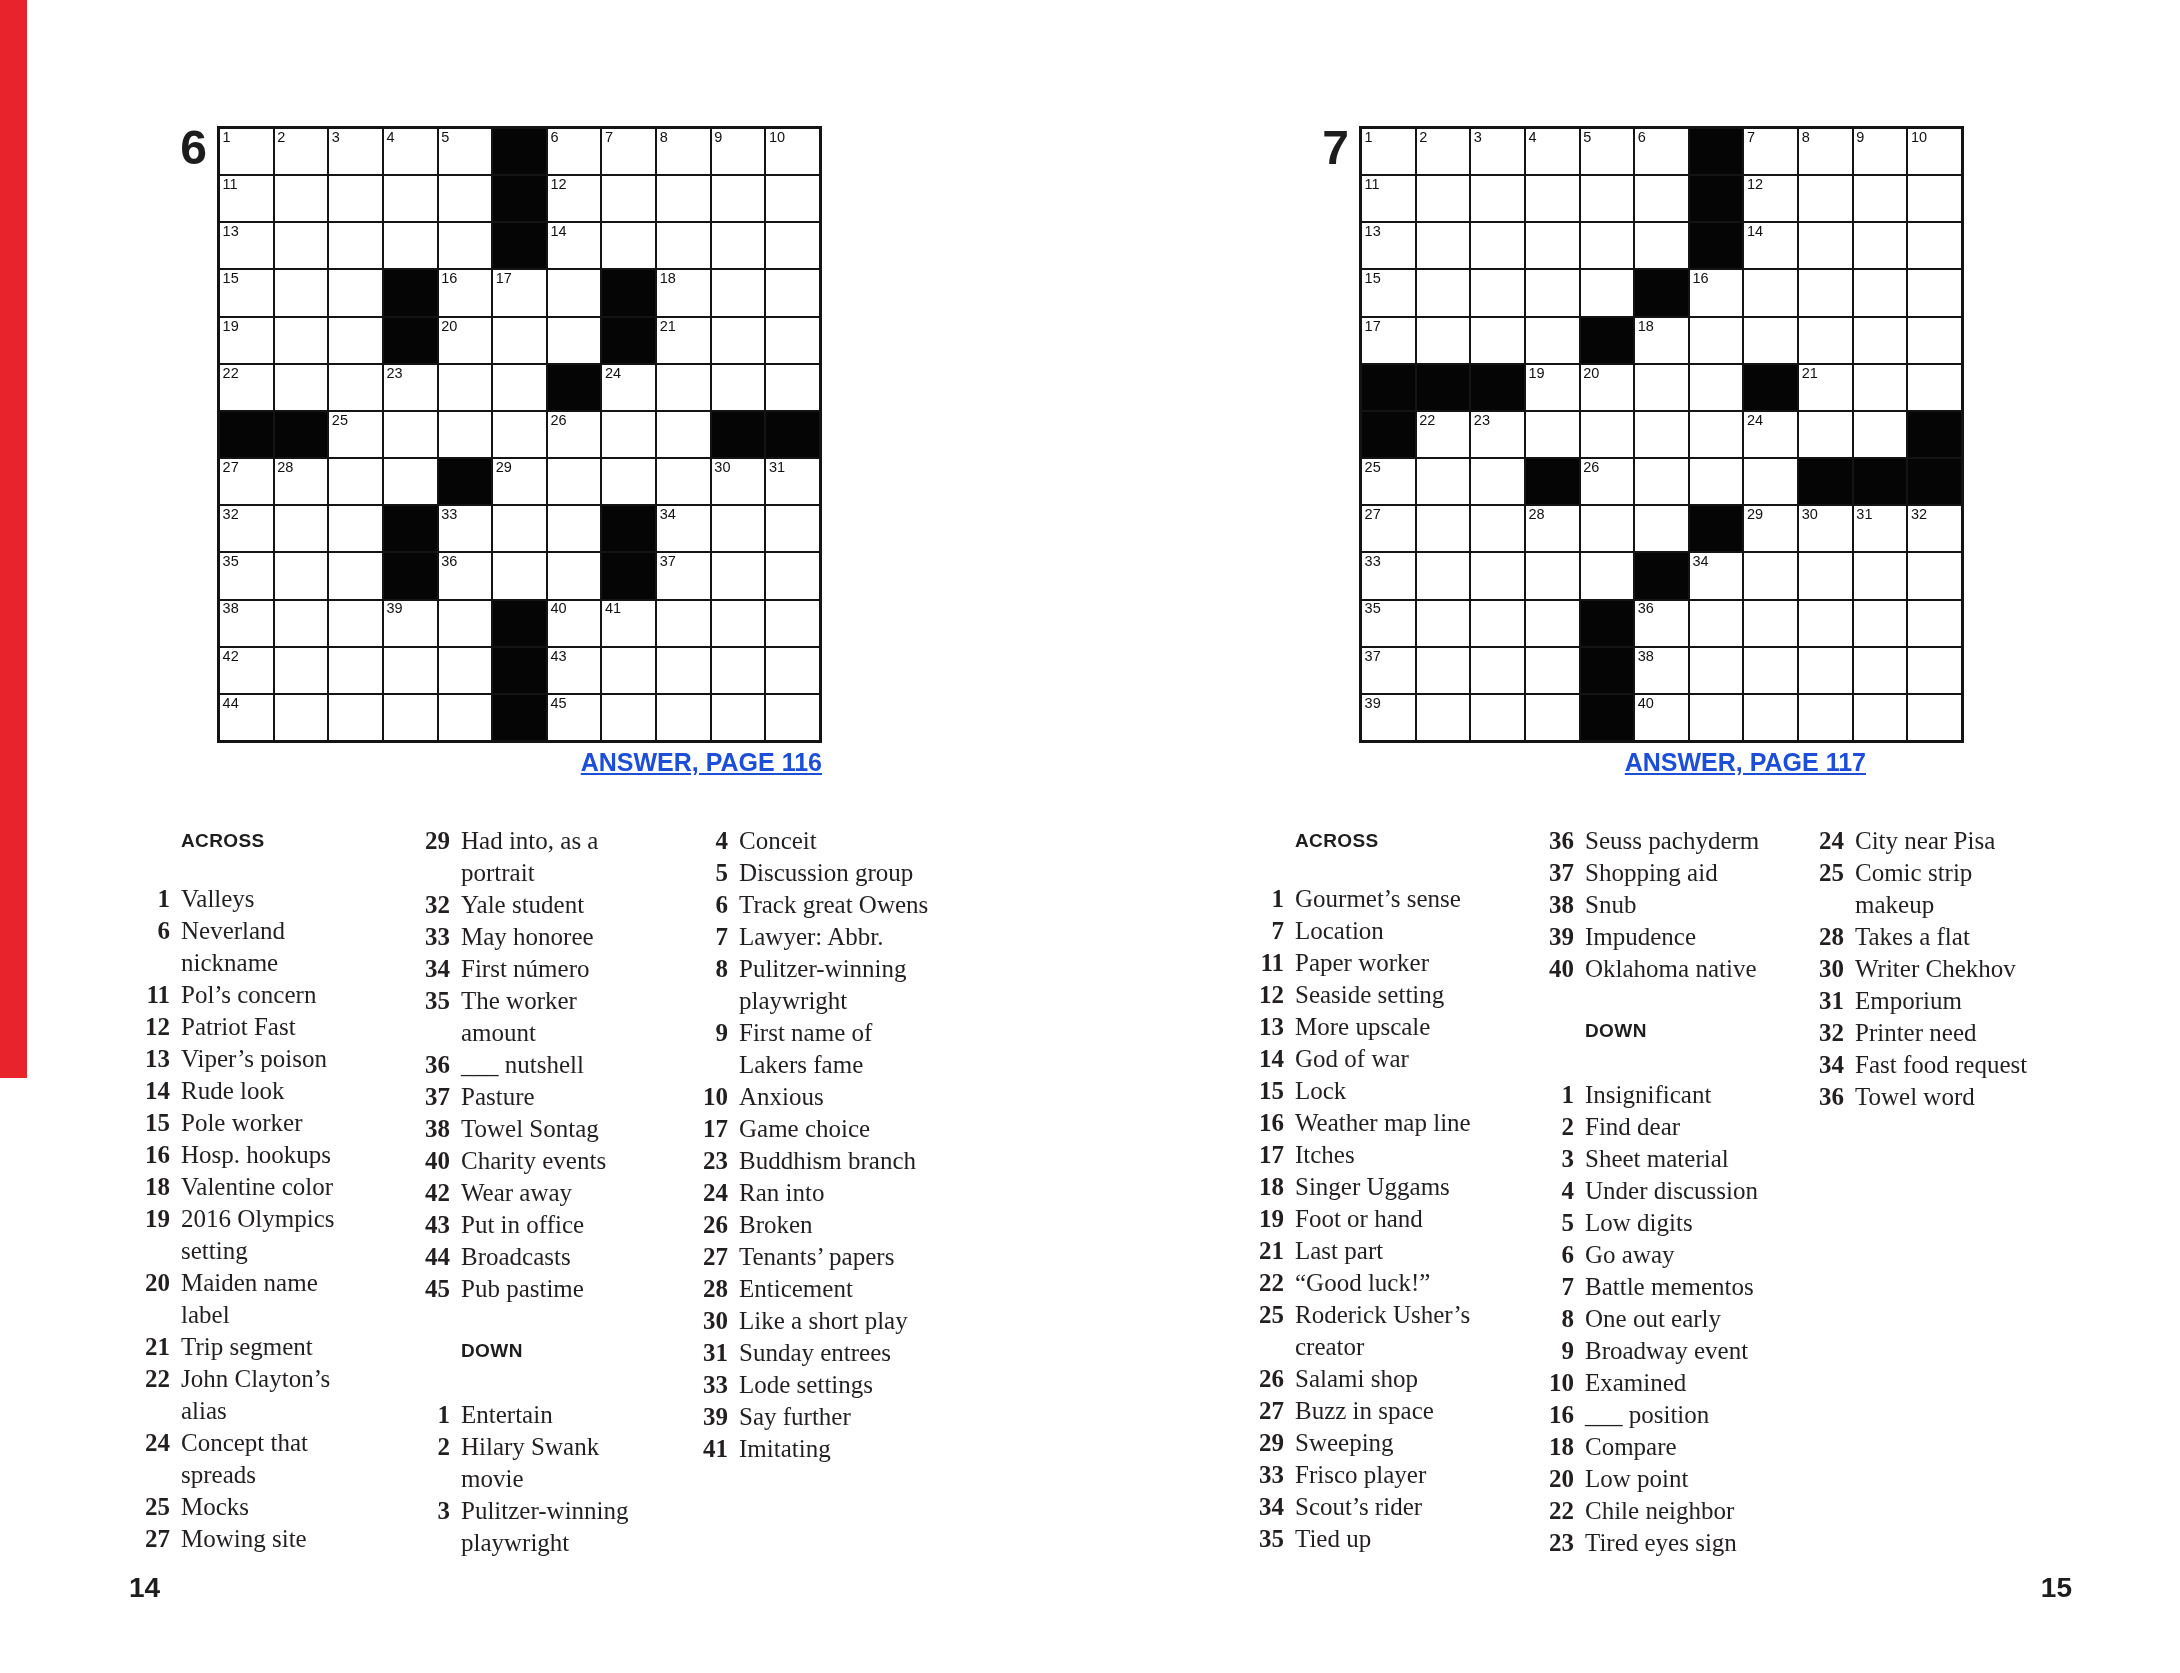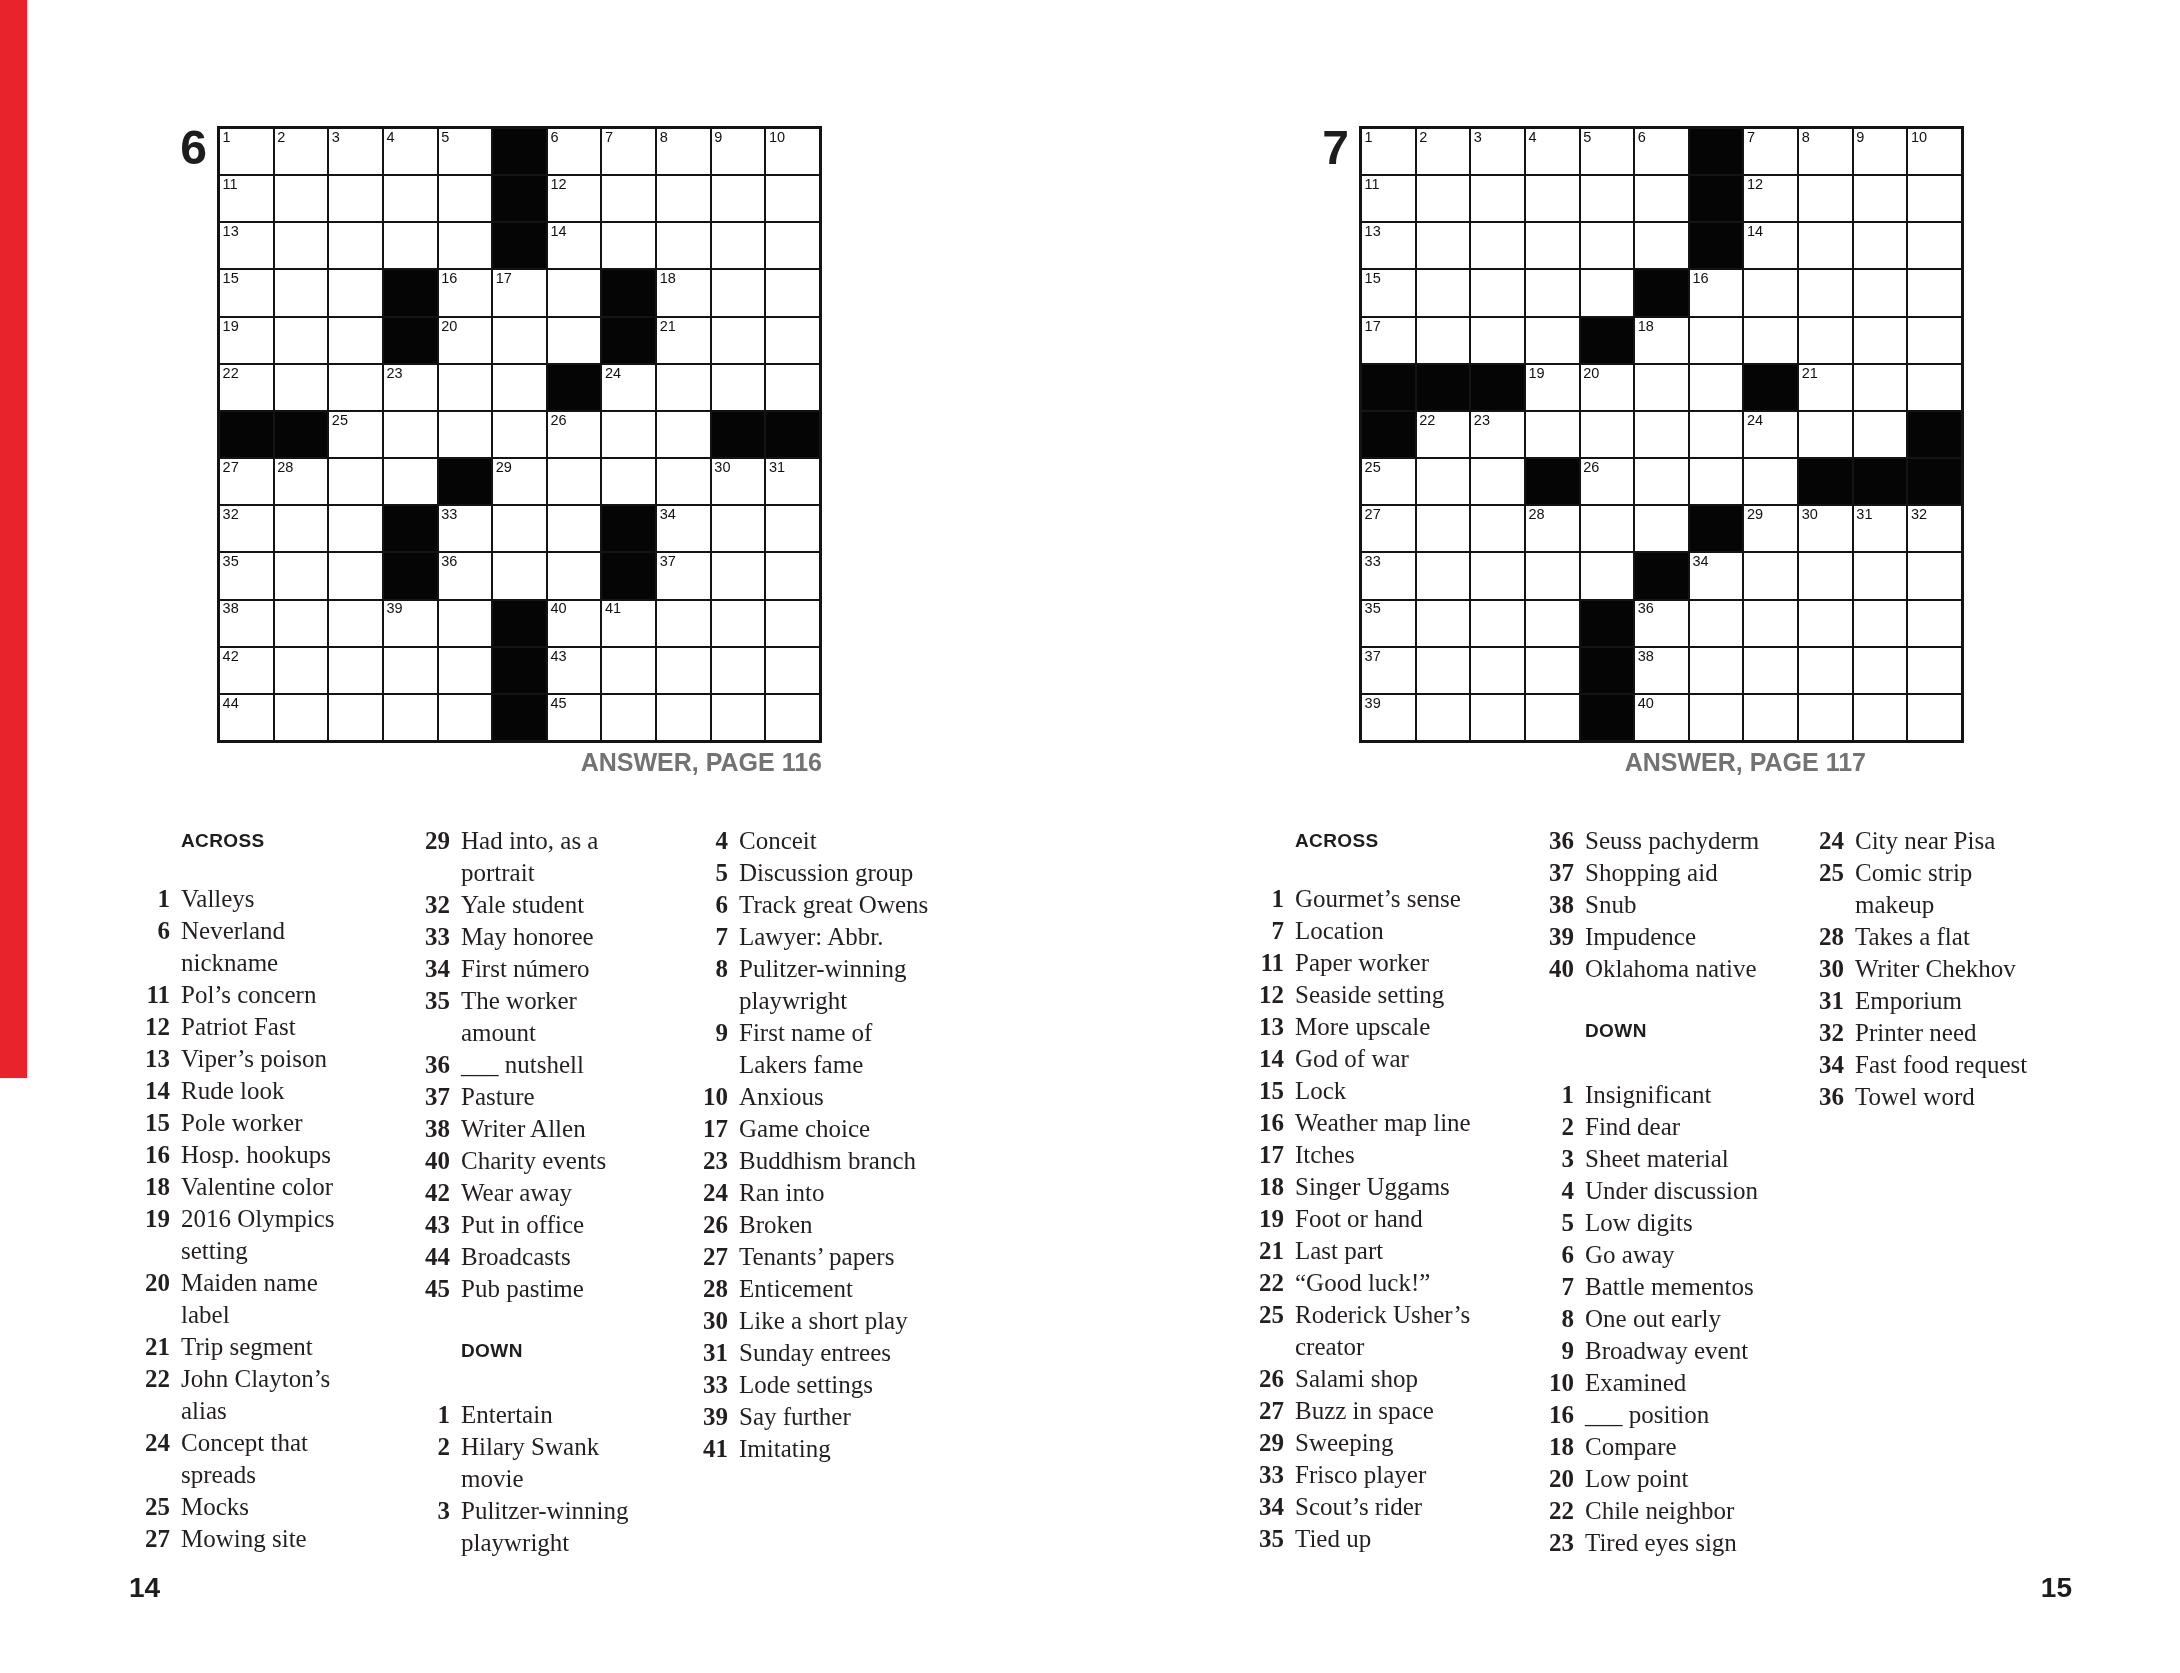--- a/index.html
+++ b/index.html
@@ -26,21 +26,21 @@
   #grid7 { left:1359px; }
   .cell { border:0.9px solid #141414; position:relative; background:#ffffff; }
   .cell.black { background:#050505; }
   .cellnum {
     position:absolute; top:0.9px; left:2.6px;
     font-family:"Liberation Sans", sans-serif; font-size:14.5px; line-height:1.05; color:#111;
   }
 
   .answer-note {
     position:absolute; top:748px; width:351px; text-align:right;
-    font-family:"Liberation Sans", sans-serif; font-weight:bold; font-size:25px; color:#737373;
+    font-family:"Liberation Sans", sans-serif; font-weight:bold; font-size:25px; color:#1d4ed8;text-decoration:underline;
   }
   #ans6 { left:471px; }
   #ans7 { left:1515px; }
 
   .clue-col { position:absolute; top:825px; }
   #c14a { left:136px; }
   #c14b { left:416px; }
   #c14c { left:694px; }
   #c15a { left:1250px; }
   #c15b { left:1540px; }
@@ -425,21 +425,21 @@
     <div class="clue-line">
       <span class="clue-num">36</span>
       <span class="clue-text">___ nutshell</span>
     </div>
     <div class="clue-line">
       <span class="clue-num">37</span>
       <span class="clue-text">Pasture</span>
     </div>
     <div class="clue-line">
       <span class="clue-num">38</span>
-      <span class="clue-text">Writer Allen</span>
+      <span class="clue-text">Towel Sontag</span>
     </div>
     <div class="clue-line">
       <span class="clue-num">40</span>
       <span class="clue-text">Charity events</span>
     </div>
     <div class="clue-line">
       <span class="clue-num">42</span>
       <span class="clue-text">Wear away</span>
     </div>
     <div class="clue-line">

